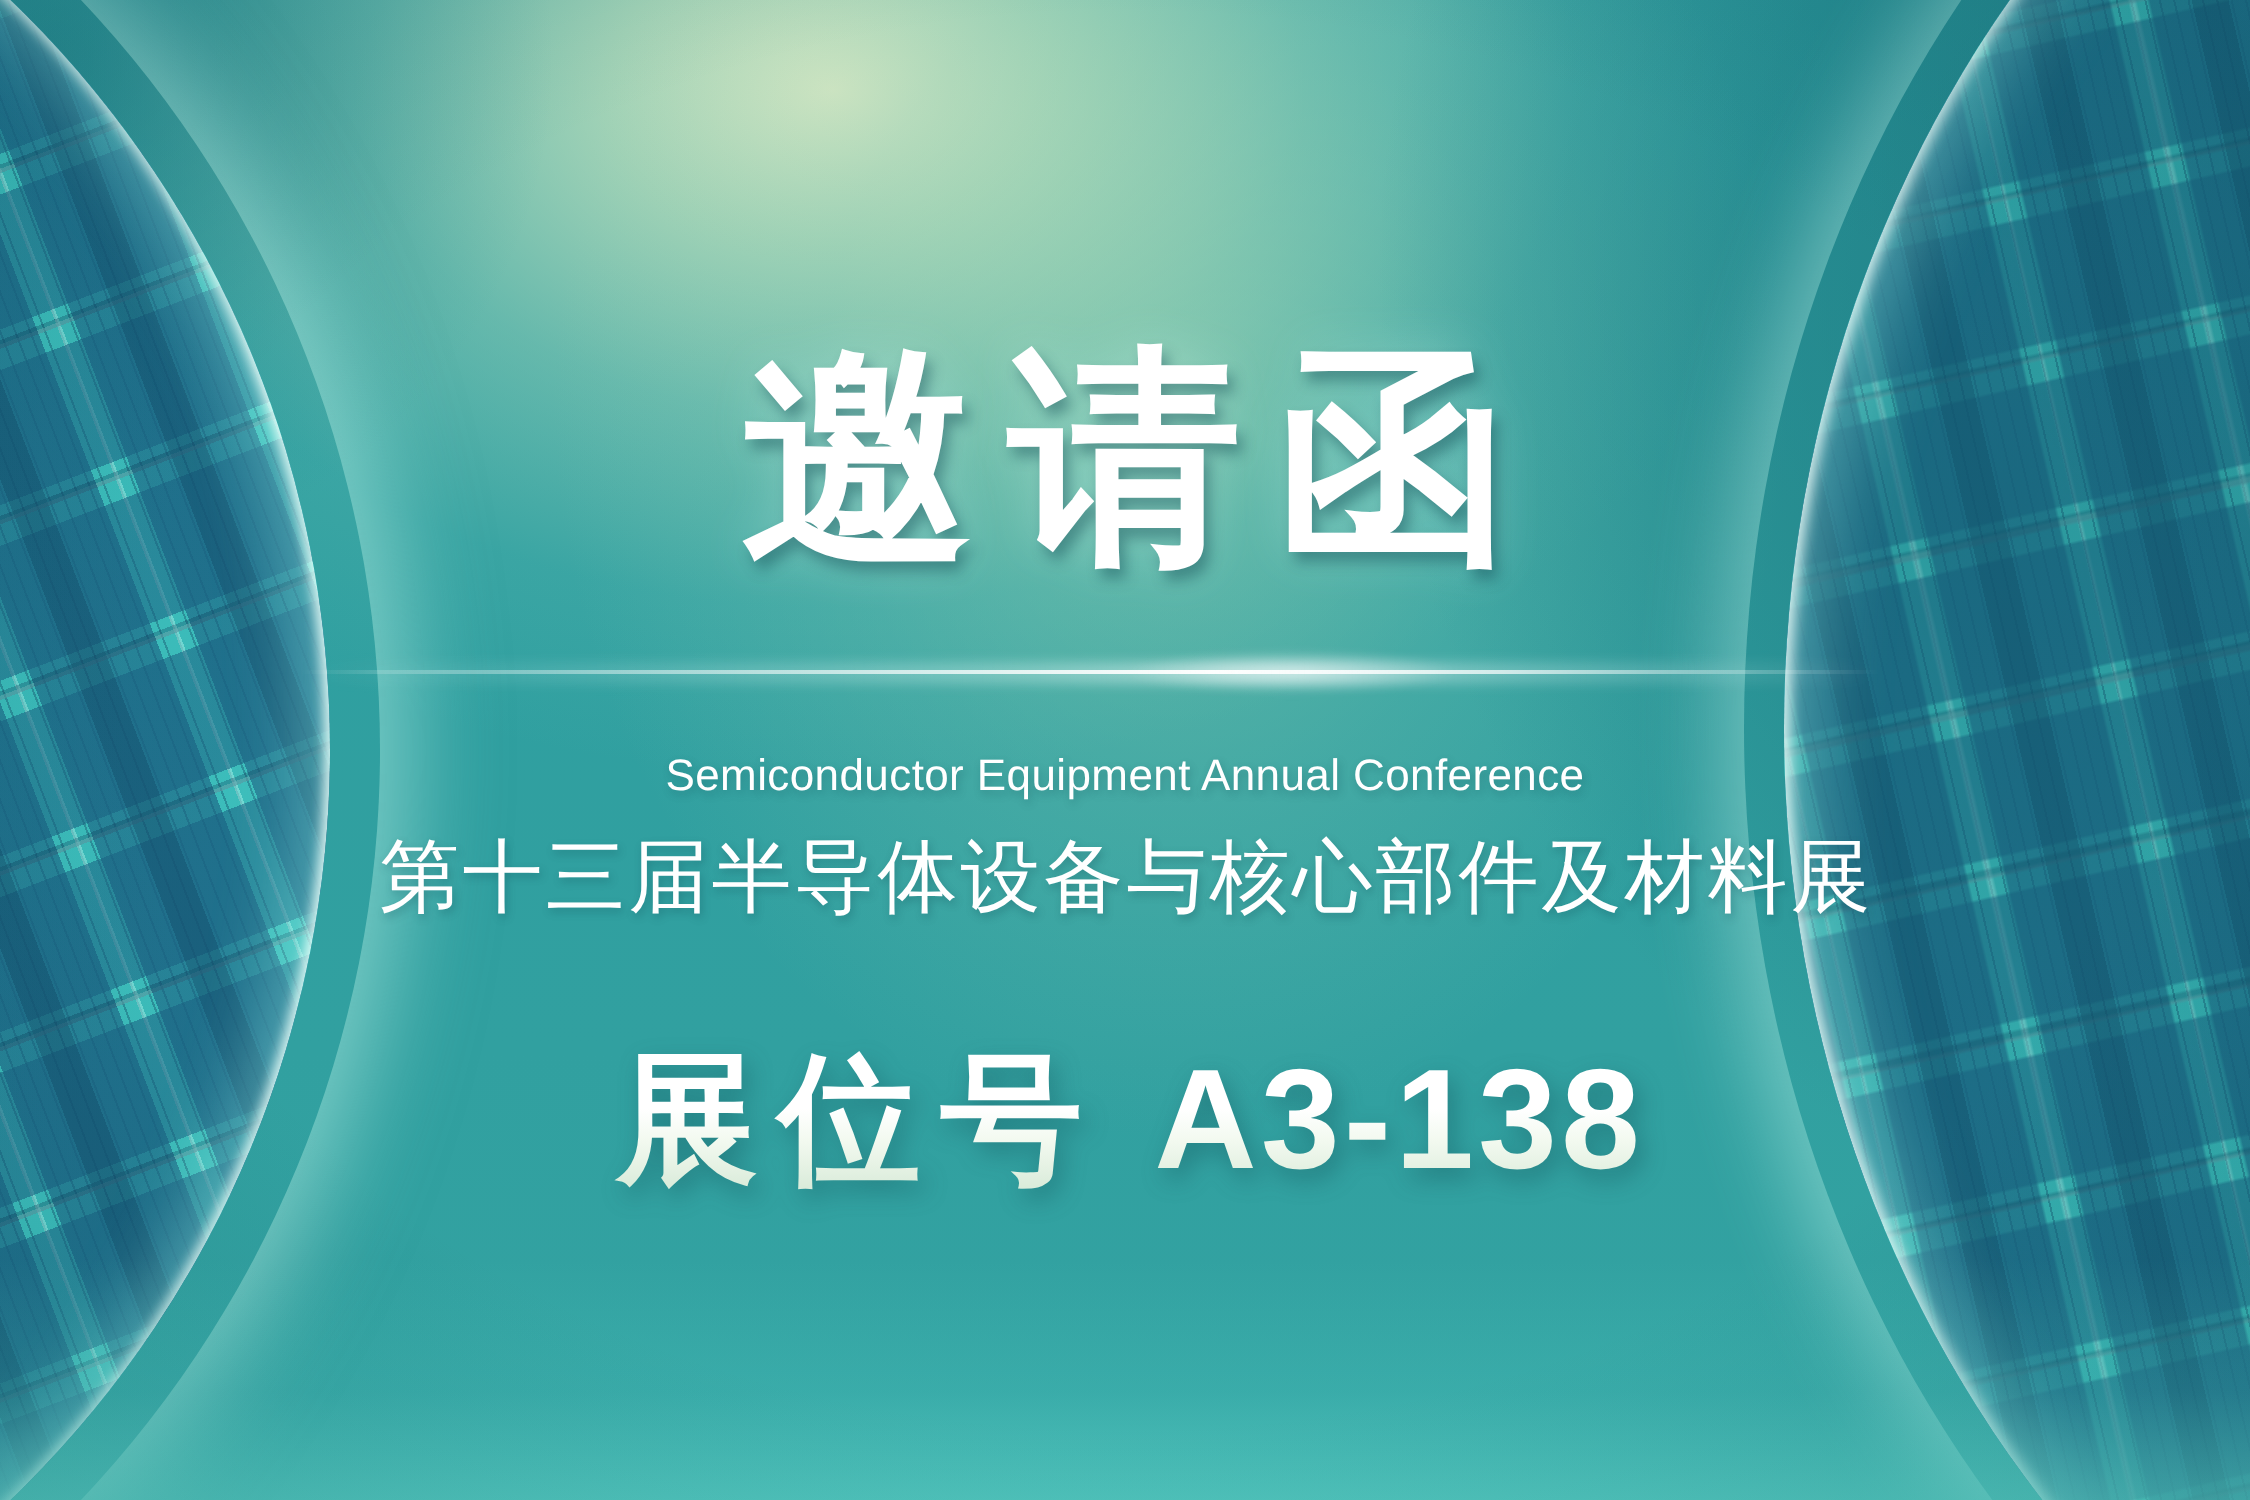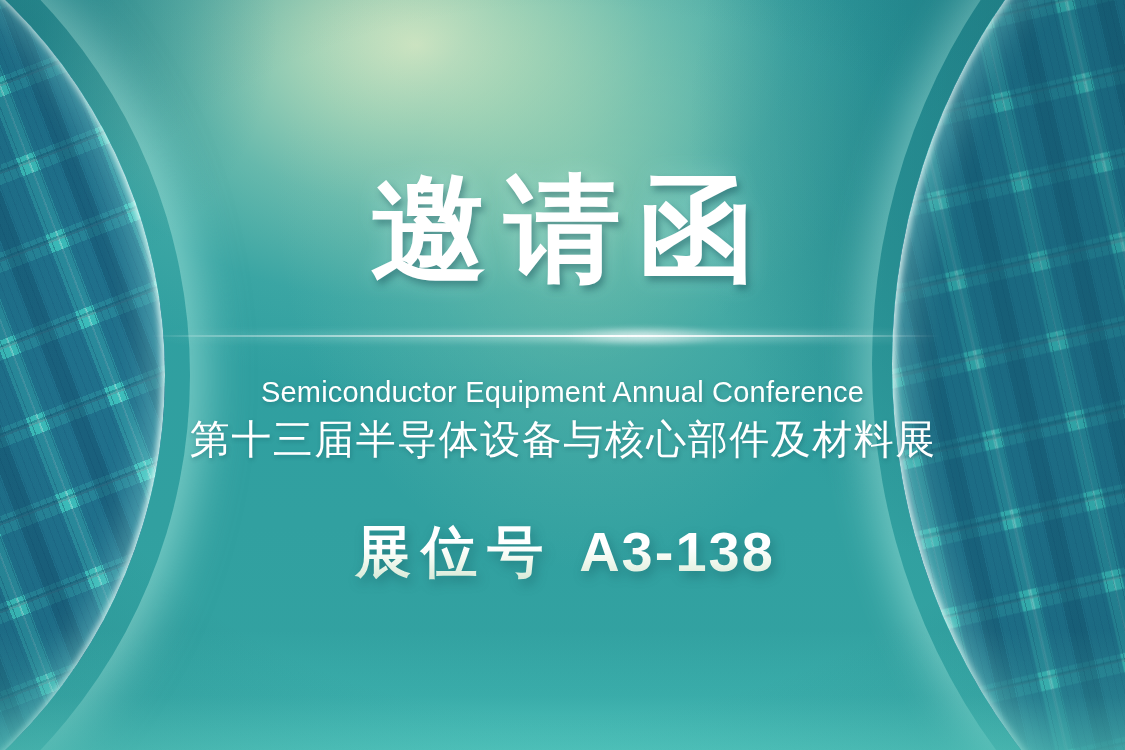--- a/index.html
+++ b/index.html
@@ -255,21 +255,21 @@
     letter-spacing: 18px;
     text-indent: 18px;
     text-shadow:
       3px 5px 7px rgba(12,70,78,0.42),
       0 0 26px rgba(214,255,248,0.30);
   }
 
   .subtitle-en {
     position: absolute;
     left: 0; right: 0; top: 375px;
-    font-size: 29px;
+    font-size: 22px;
     line-height: 1.2;
     font-weight: 400;
     color: #ffffff;
     letter-spacing: 0.2px;
     text-shadow: 1px 2px 4px rgba(12,70,78,0.30);
   }
 
   .subtitle-cn {
     position: absolute;
     left: 0; right: 0; top: 414px;
@@ -278,21 +278,21 @@
     font-weight: 400;
     color: #ffffff;
     letter-spacing: 1.5px;
     text-indent: 1.5px;
     text-shadow: 1px 2px 4px rgba(12,70,78,0.30);
   }
 
   .booth {
     position: absolute;
     left: 0; right: 0; top: 519px;
-    font-size: 56px;
+    font-size: 71px;
     line-height: 1.18;
     font-weight: 700;
     letter-spacing: 5px;
     text-indent: 5px;
     background: linear-gradient(180deg,
       #ffffff 0%, #ffffff 42%, #f2f9ef 62%, #dbecdb 88%, #cfe6dc 100%);
     -webkit-background-clip: text;
     background-clip: text;
     color: transparent;
     -webkit-text-fill-color: transparent;

